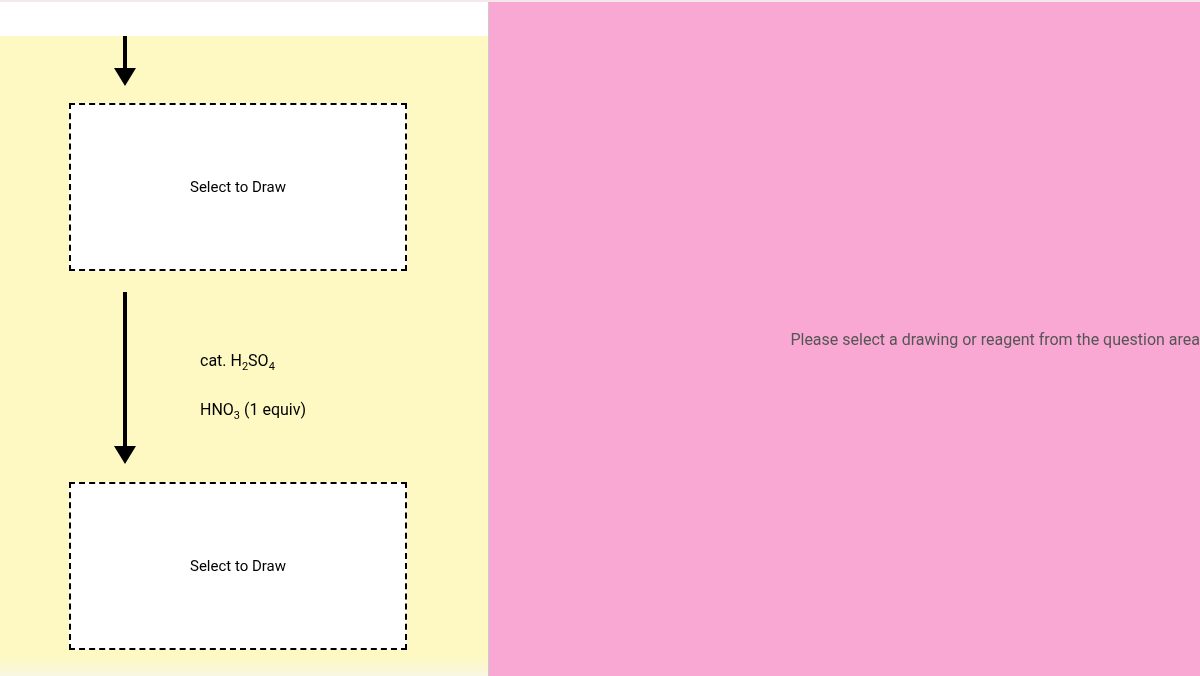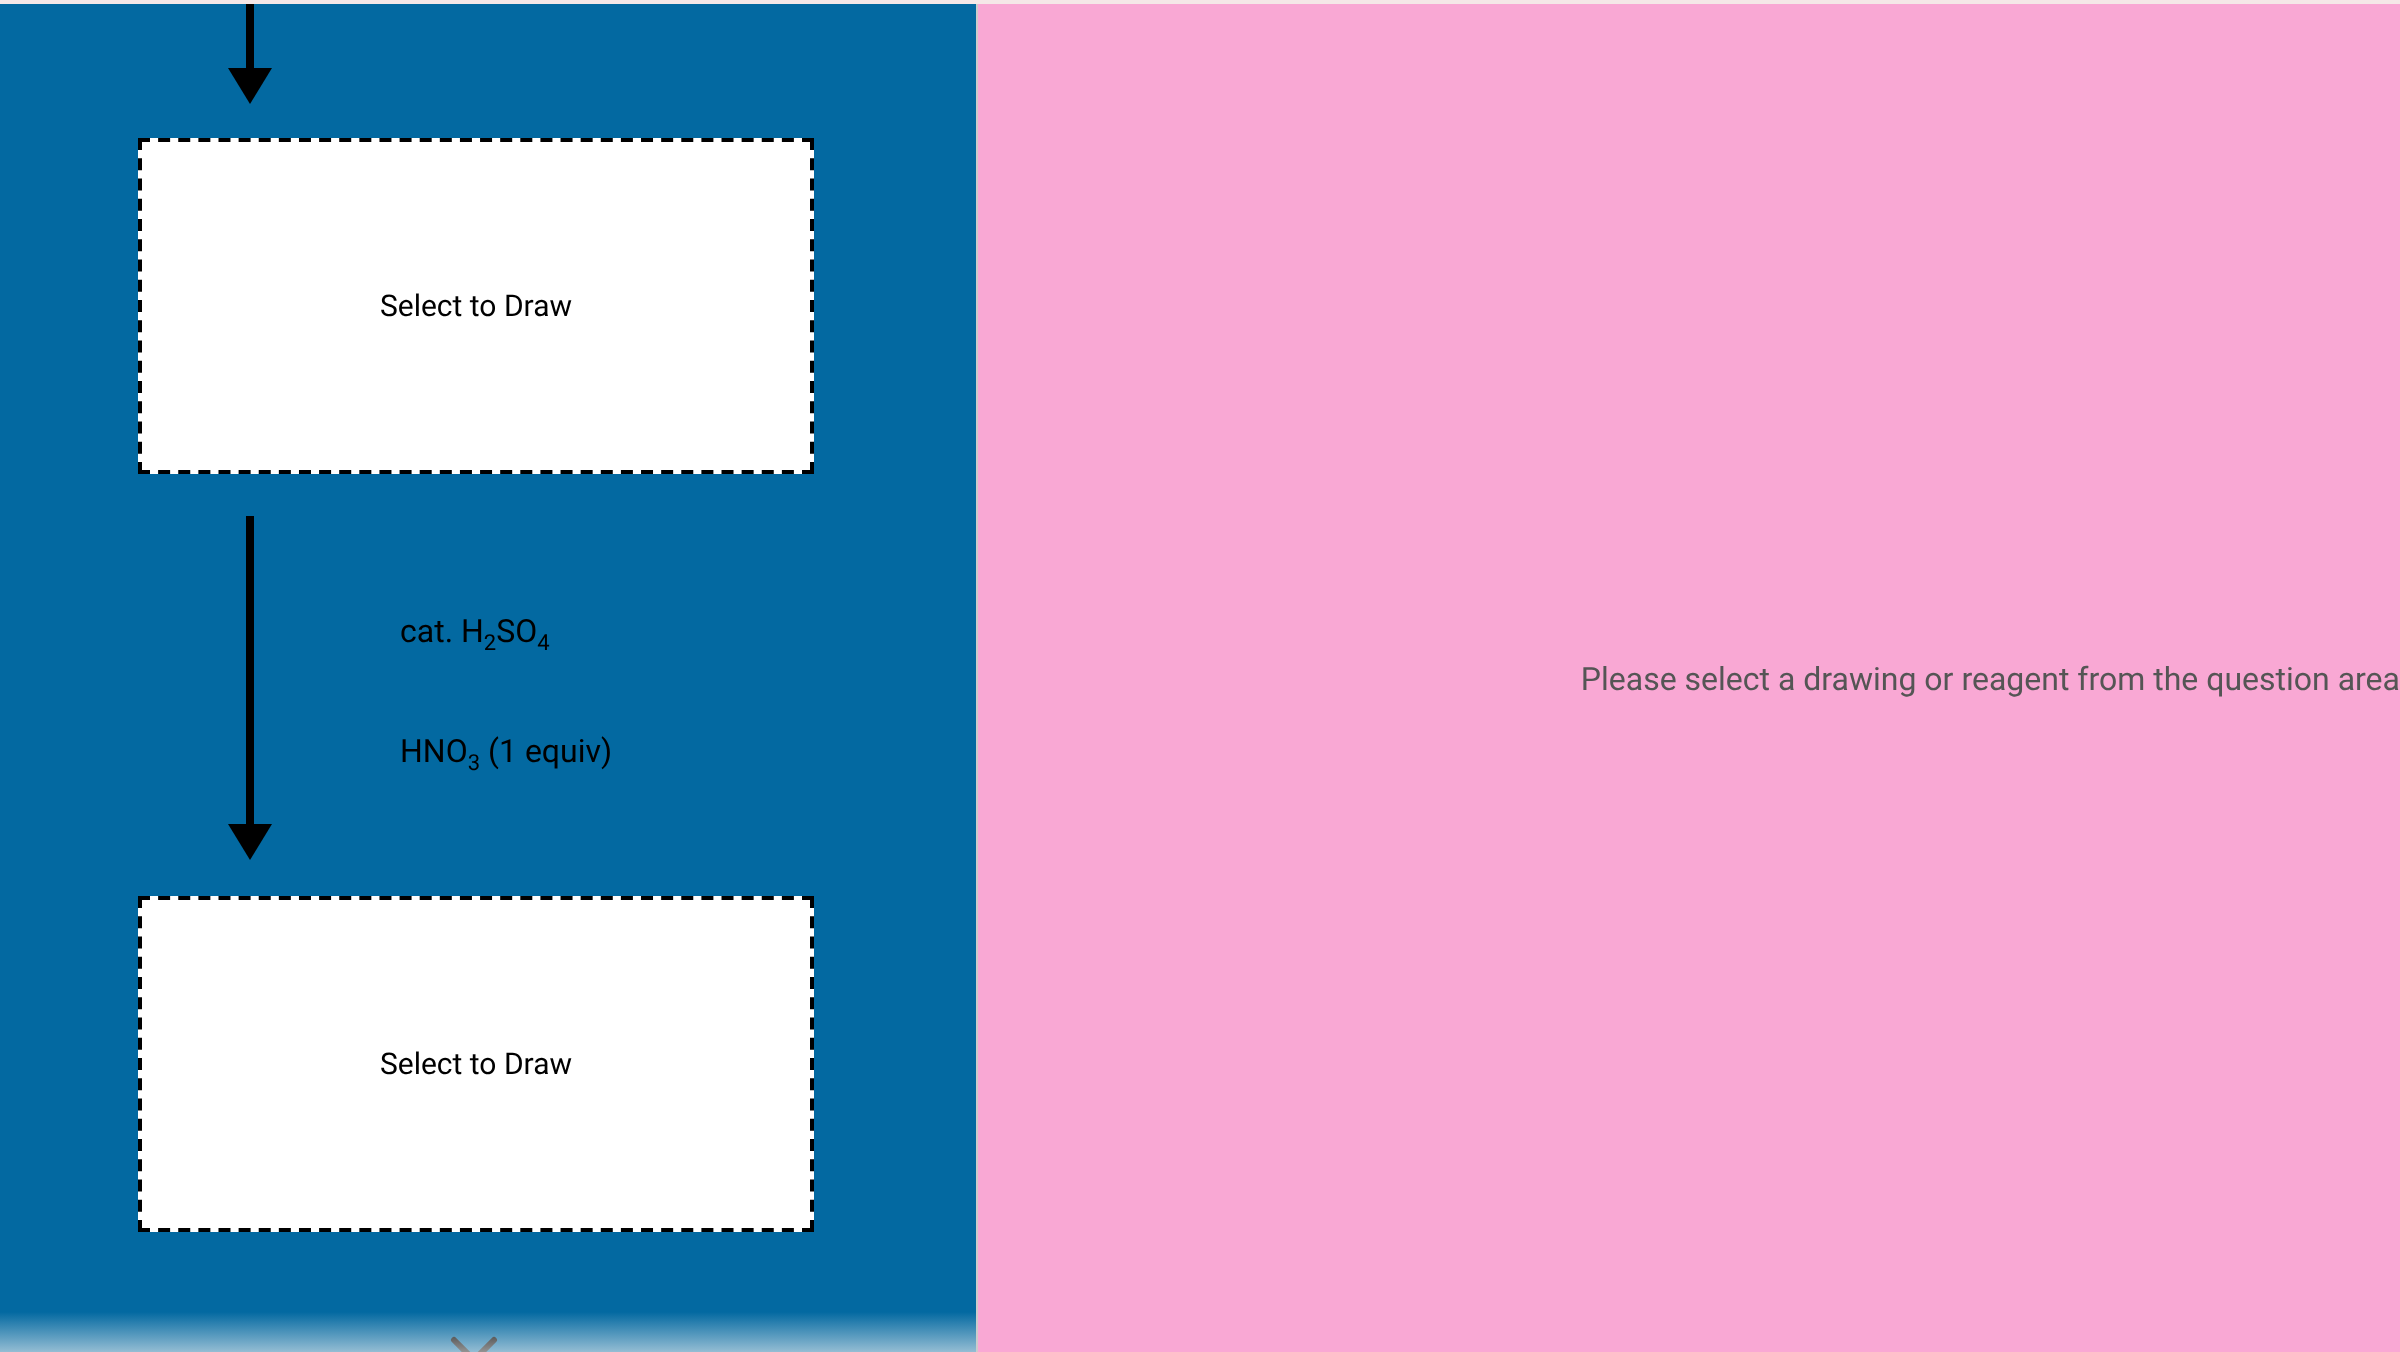--- a/index.html
+++ b/index.html
@@ -24,21 +24,22 @@
       background: #f5e8e8;
     }
     .container {
       display: flex;
       height: 100%;
       padding-top: 2px;
     }
     .left-panel {
       width: 488px;
       position: relative;
-      background: #0369a1;
+      background: #fef9c3;
+      margin-top: 34px;
     }
     .divider {
       width: 1px;
       background: #cccccc;
       height: 100%;
     }
     .right-panel {
       flex: 1;
       display: flex;
       align-items: center;
@@ -86,21 +87,21 @@
       top: 256px;
     }
     .reagent-text {
       position: absolute;
       left: 200px;
       font-size: 16px;
       color: #000000;
       font-weight: 400;
     }
     .reagent-1 {
-      top: 304px;
+      top: 315px;
       text-align: center;
     }
     .reagent-2 {
       top: 364px;
     }
     sub {
       font-size: 11px;
       vertical-align: sub;
     }
     .chevron {

